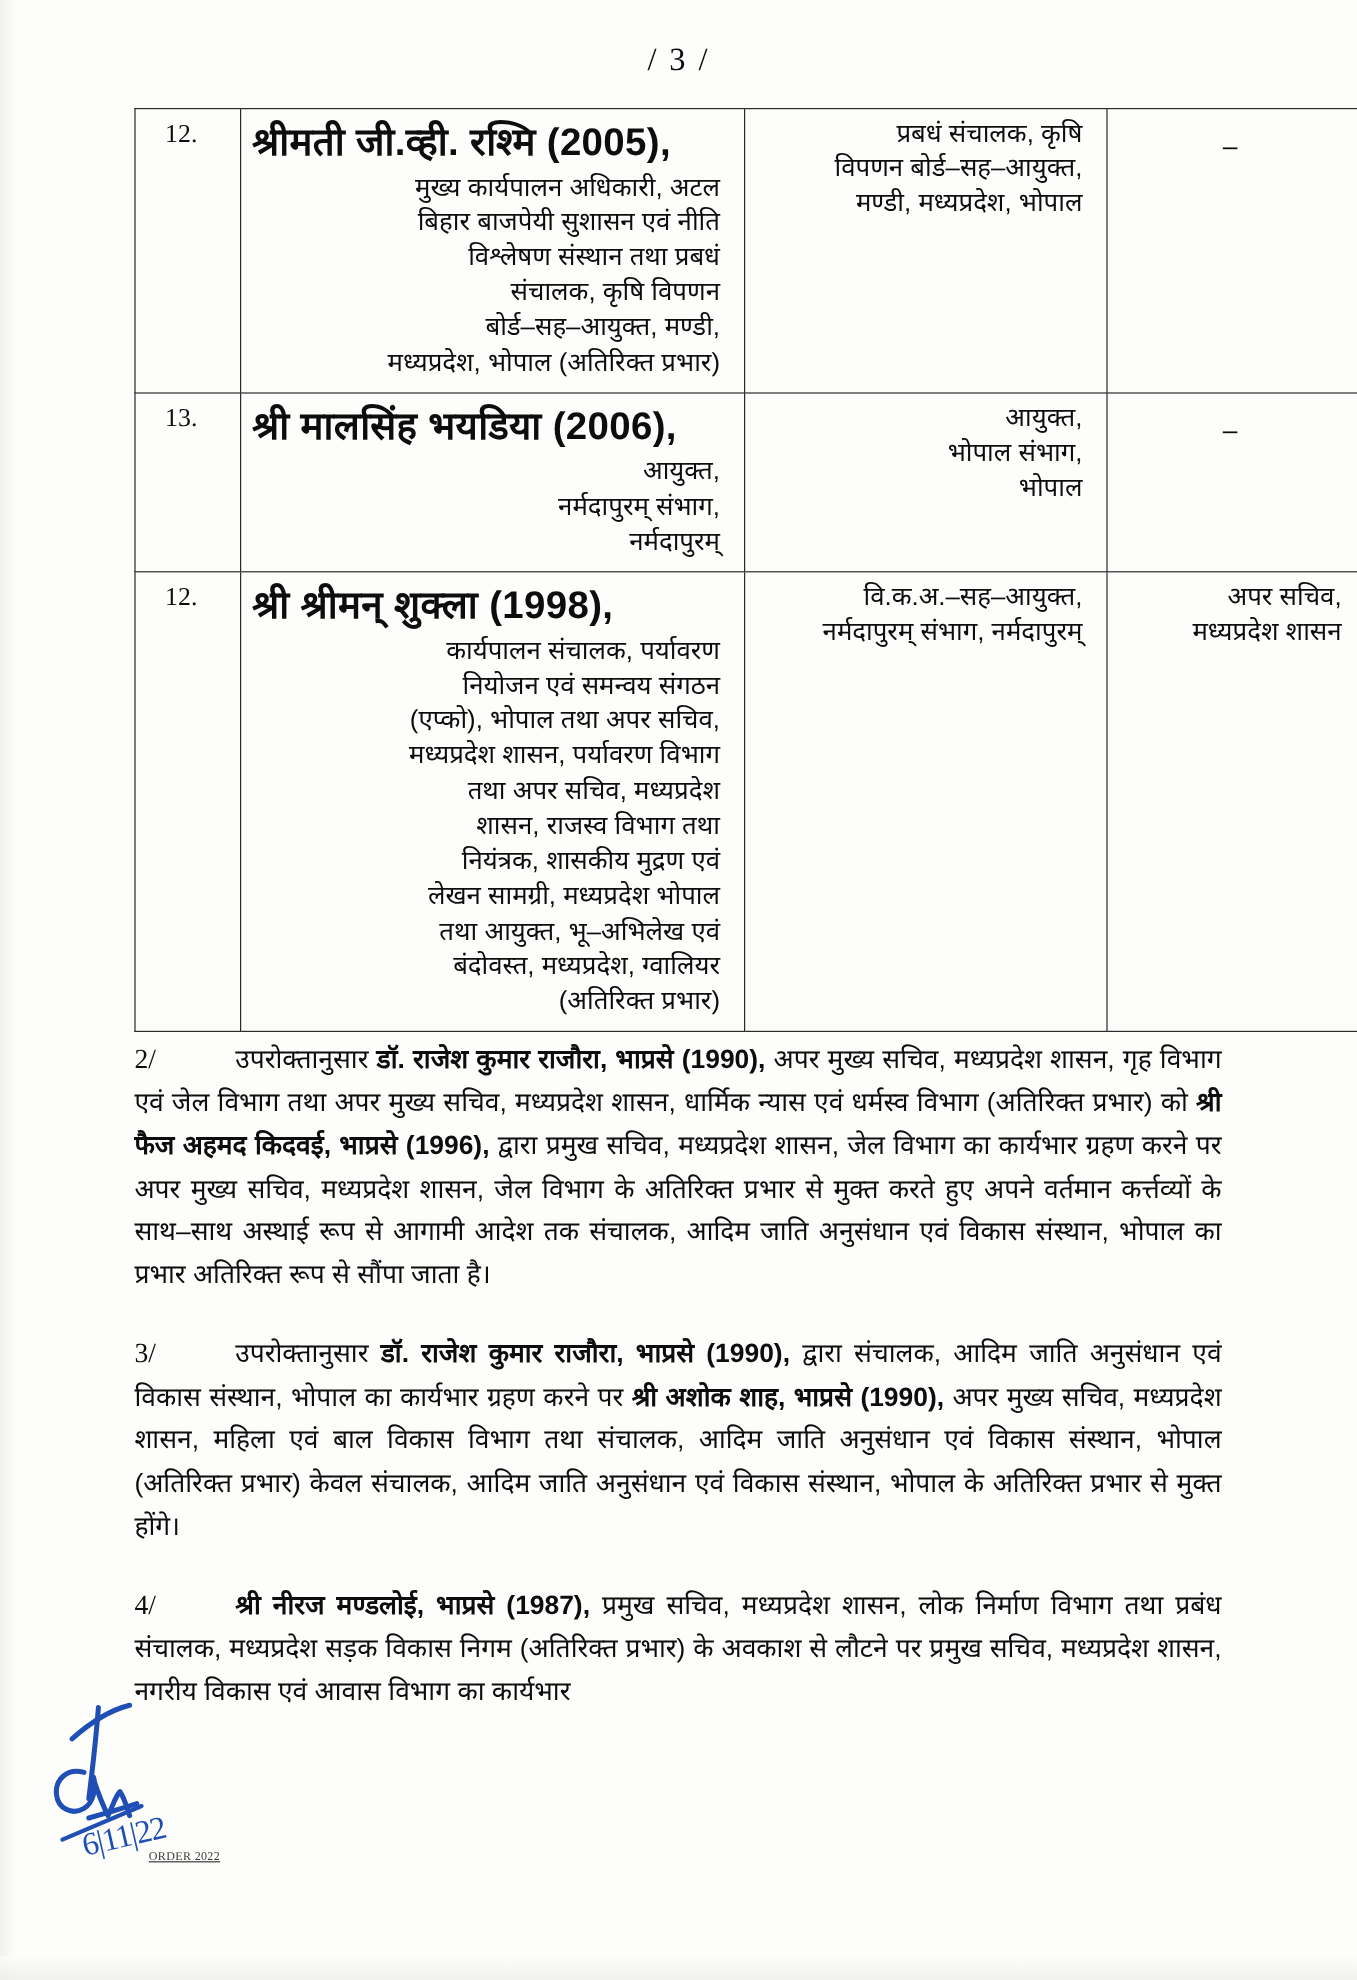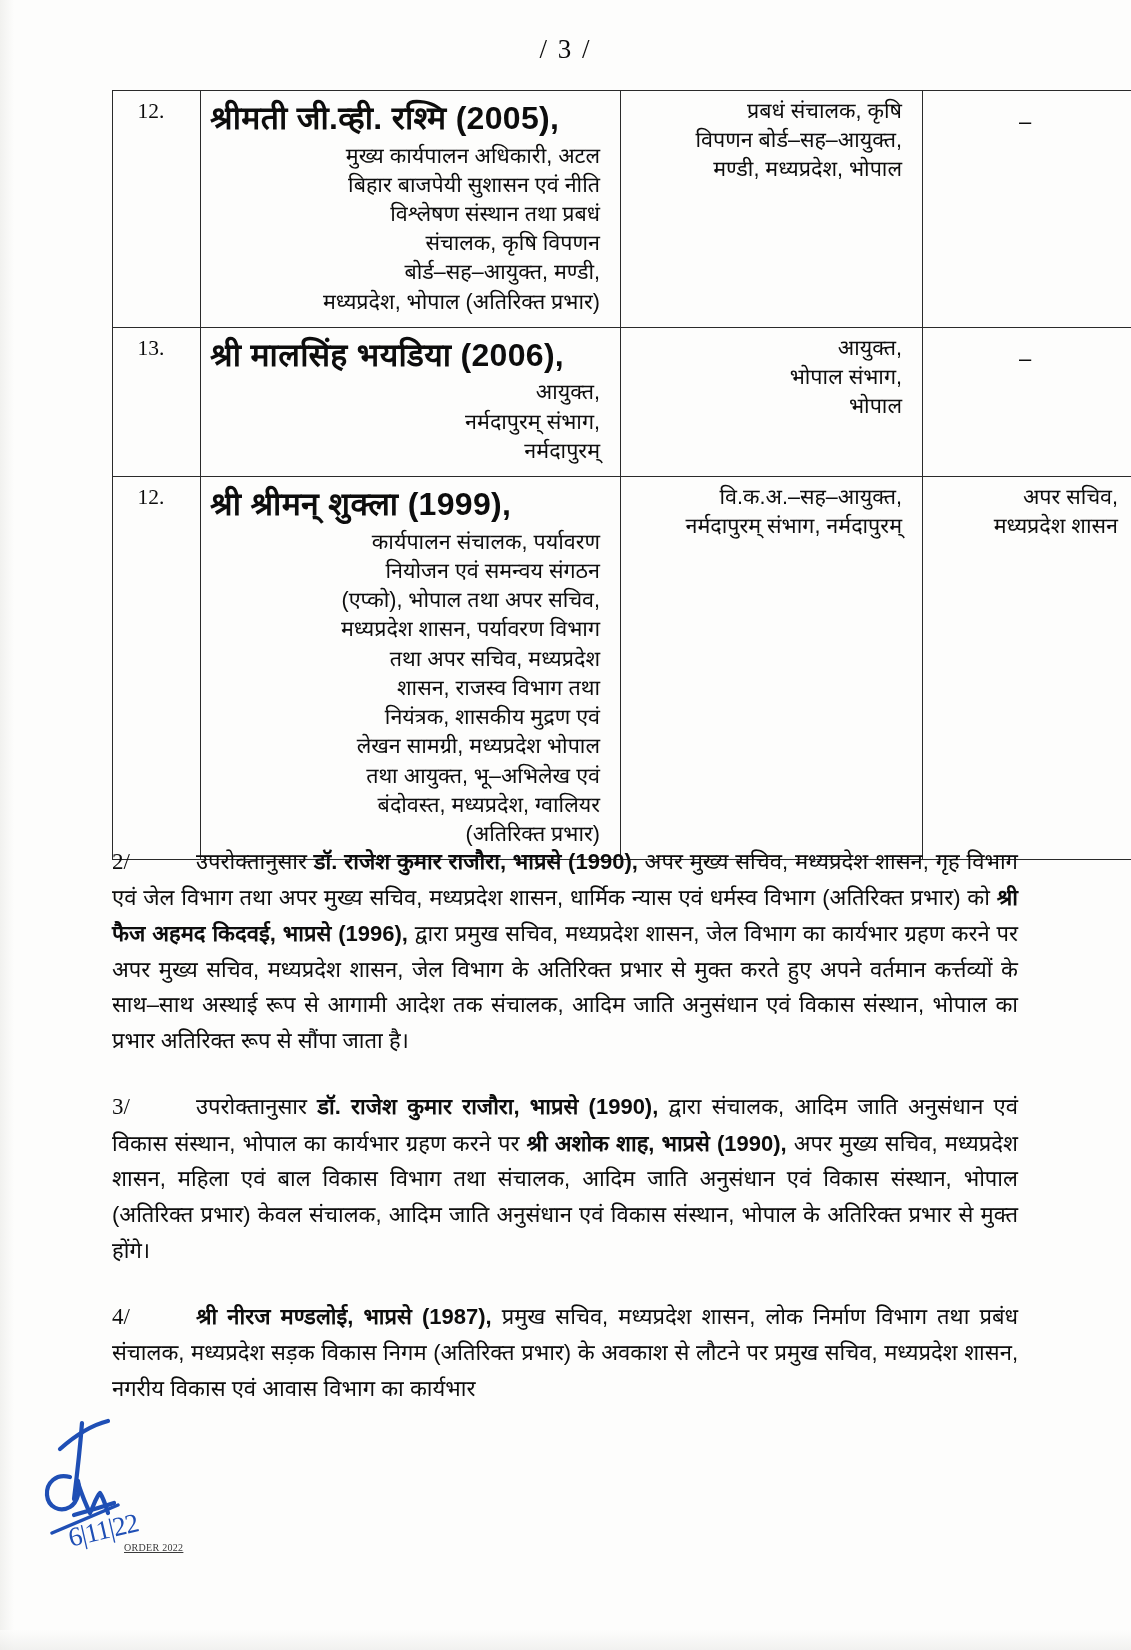--- a/index.html
+++ b/index.html
@@ -88,21 +88,21 @@
     padding-top: 10px;
     font-size: 22px;
   }
   .cell-line { display: block; text-align: right; }
 
   
   .body-copy {
     position: absolute;
     left: 112px;
     width: 906px;
-    top: 843px;
+    top: 864px;
   }
   .para {
     margin: 0 0 30px 0;
     font-size: 22px;
     line-height: 1.62;
     text-align: justify;
     text-justify: inter-word;
     text-indent: 0;
   }
   .para .pnum {
@@ -191,21 +191,21 @@
           <span class="cell-line">भोपाल</span>
         </td>
         <td class="col-extra">
           <span class="dash">–</span>
         </td>
       </tr>
 
       <tr>
         <td class="col-sn">12.</td>
         <td class="col-name">
-          <span class="nm-head">श्री श्रीमन् शुक्ला (1999),</span>
+          <span class="nm-head">श्री श्रीमन् शुक्ला (1998),</span>
           <span class="cell-line">कार्यपालन संचालक, पर्यावरण</span>
           <span class="cell-line">नियोजन एवं समन्वय संगठन</span>
           <span class="cell-line">(एप्को), भोपाल तथा अपर सचिव,</span>
           <span class="cell-line">मध्यप्रदेश शासन, पर्यावरण विभाग</span>
           <span class="cell-line">तथा अपर सचिव, मध्यप्रदेश</span>
           <span class="cell-line">शासन, राजस्व विभाग तथा</span>
           <span class="cell-line">नियंत्रक, शासकीय मुद्रण एवं</span>
           <span class="cell-line">लेखन सामग्री, मध्यप्रदेश भोपाल</span>
           <span class="cell-line">तथा आयुक्त, भू–अभिलेख एवं</span>
           <span class="cell-line">बंदोवस्त, मध्यप्रदेश, ग्वालियर</span>

